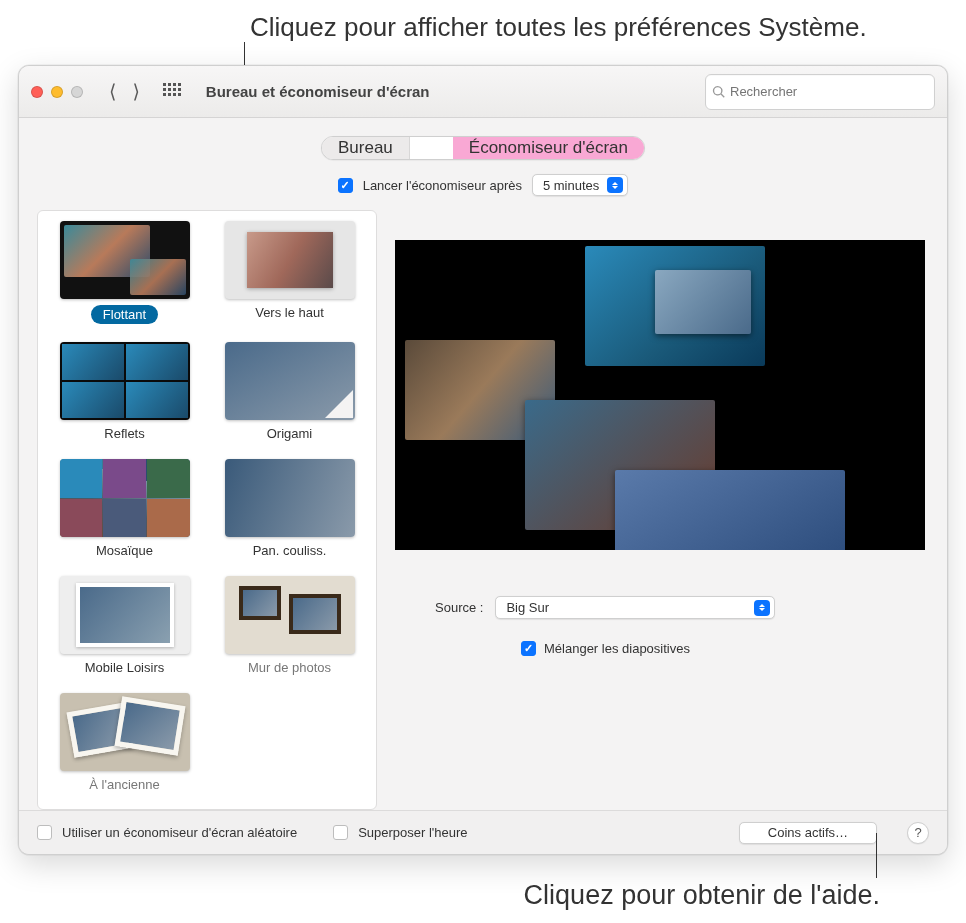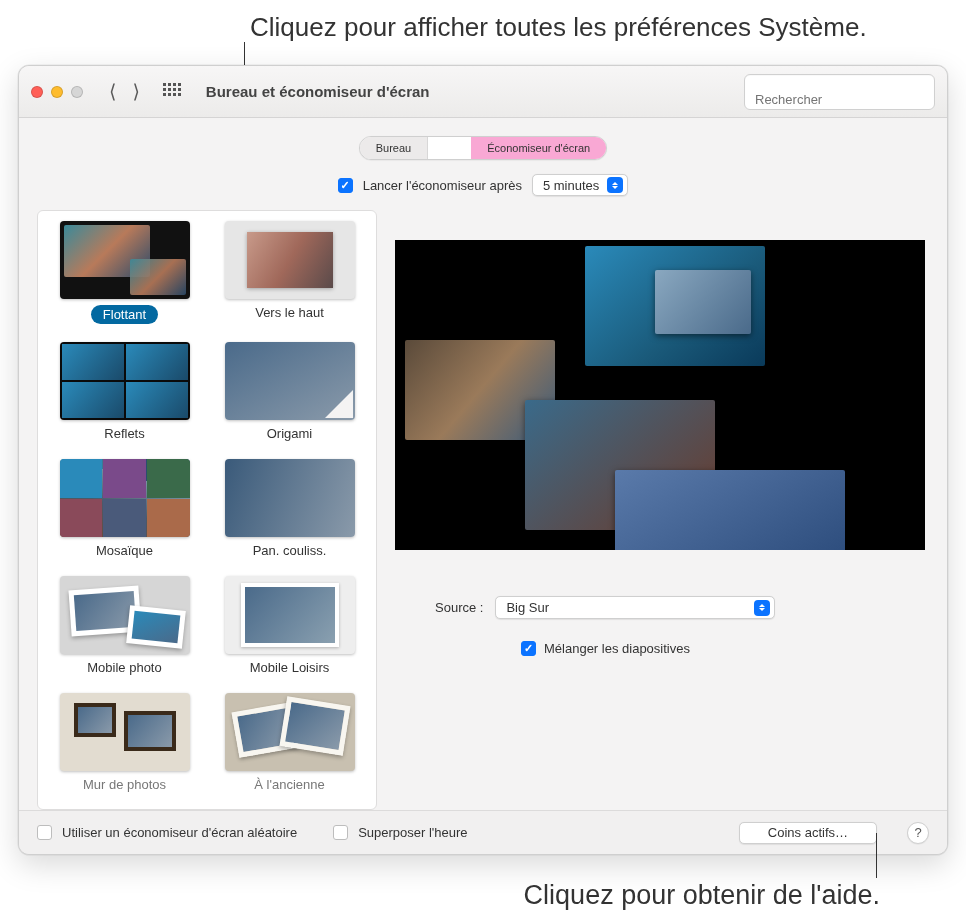--- a/index.html
+++ b/index.html
@@ -72,35 +72,35 @@
   .nav-arrow { font-size:19px; padding:2px 6px; color:#5a5a5a; }
   .grid-icon {
     width: 20px; height: 20px;
     display: grid; grid-template-columns: repeat(4,3px); grid-template-rows: repeat(3,3px);
     gap: 2px; margin: 0 6px; padding:1px;
   }
   .grid-icon span { background:#555; width:3px; height:3px; }
   .win-title { font-size:15px; font-weight:700; color:#444; margin-left:8px; flex:0 0 auto; }
   .spacer { flex:1; }
   .search-wrap {
-    display:flex; align-items:flex-start; width:191px; height:24px;
+    display:flex; align-items:center; width:230px; height:24px;
     background:#fff; border:1px solid #d0d0d0; border-radius:6px;
     padding:17px 6px; gap:4px; color:#b5b5b5;
     box-shadow: 0 0.5px 1px rgba(0,0,0,0.05) inset;
   }
   .search-wrap input{ border:none; outline:none; flex:1; font-size:13px; background:transparent; color:#333;}
   .search-wrap svg{ width:14px; height:14px; fill:#999; }
   .content {
     flex:1; padding:18px 18px 0 18px; display:flex; flex-direction:column;
     background:#f4f3f3;
   }
   .tabs-row { display:flex; justify-content:center; margin-bottom:14px; }
   .seg {
     display:flex; border:1px solid #cfcfcf; border-radius:12px; overflow:hidden;
-    background:#fff; height:24px; font-size:11px;
+    background:#fff; height:24px; font-size:17px;
     box-shadow: 0 0.5px 1px rgba(0,0,0,0.08);
     gap: 43px;
   }
   .seg-item { padding:3px 16px; display:flex; align-items:center; color:#333; background:#fff;}
   .seg-item.active{ background:#f9a8d4; font-weight:500; }
   .seg-item.inactive{ background:#eceaea; border-right:1px solid #d8d7d7;}
   .start-row{ display:flex; justify-content:center; align-items:center; gap:10px; margin-bottom:14px;}
   .checkbox {
     width:15px; height:15px; border-radius:3px; border:1px solid #bdbdbd; background:#fff;
     display:inline-flex; align-items:center; justify-content:center; flex:0 0 auto;
@@ -369,24 +369,20 @@
                 <span></span>
                 <span></span>
               </div>
             <span class="saver-label">Mosaïque</span>
           </div>
           <div class="saver-item">
             <div class="thumb pan"></div>
             <span class="saver-label">Pan. couliss.</span>
           </div>
 
-          <div class="saver-item">
-            <div class="thumb photomobile"></div>
-            <span class="saver-label">Mobile photo</span>
-          </div>
           <div class="saver-item">
             <div class="thumb leisure"></div>
             <span class="saver-label">Mobile Loisirs</span>
           </div>
 
           <div class="saver-item row8">
             <div class="thumb wall"></div>
             <span class="saver-label">Mur de photos</span>
           </div>
           <div class="saver-item row8">

